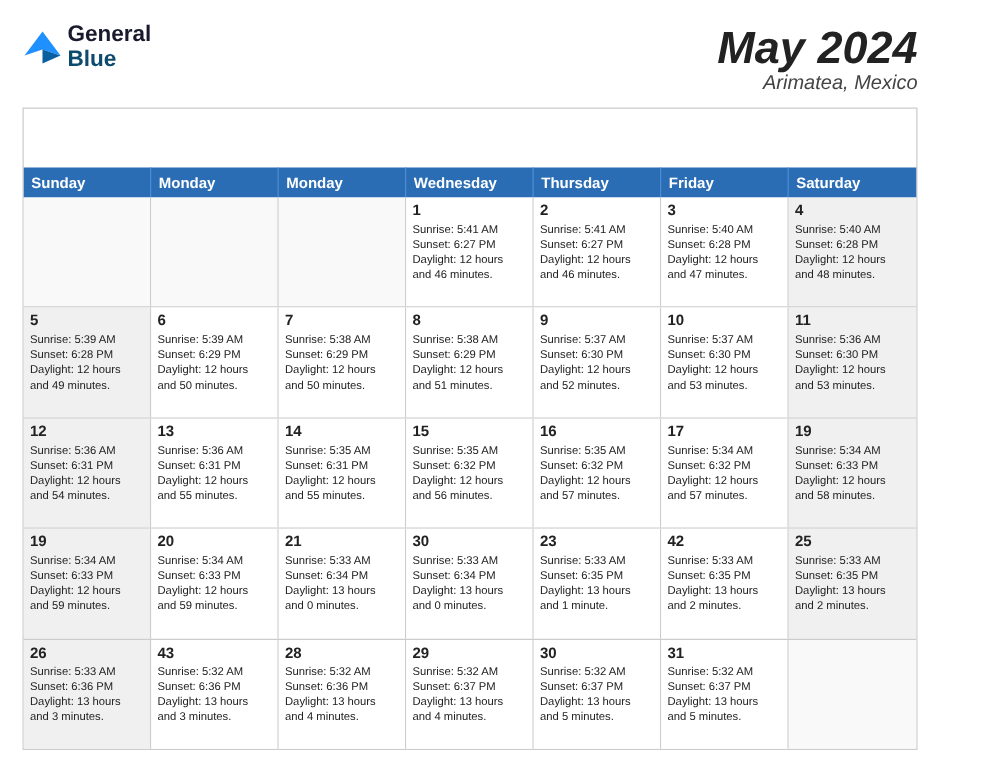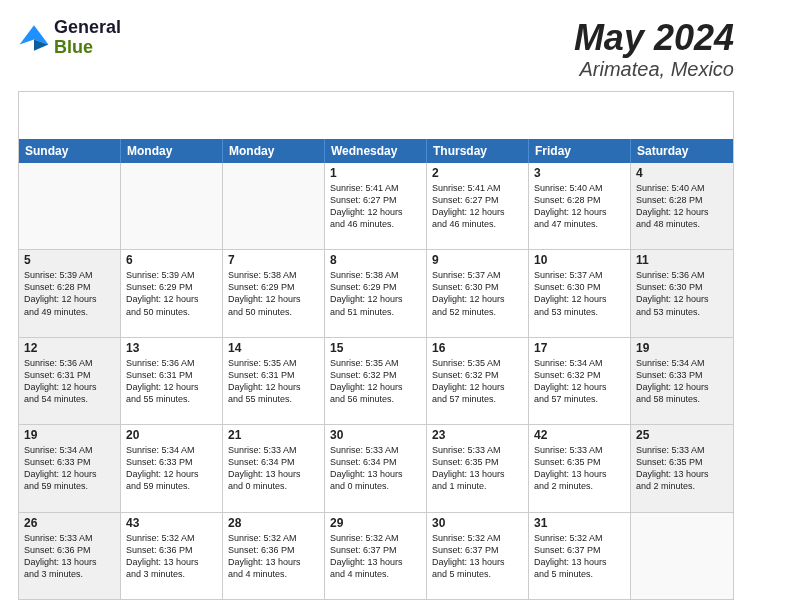--- a/index.html
+++ b/index.html
@@ -27,39 +27,39 @@
       display: flex;
       align-items: center;
     }
     .logo-text {
       font-size: 18px;
       font-weight: bold;
       color: #1a1a2e;
       line-height: 1.1;
     }
     .logo-text span {
-      color: #4d7c0f;
+      color: #0c4a6e;
     }
     .logo-icon {
       width: 32px;
       height: 32px;
       margin-right: 4px;
     }
     .title-block {
       text-align: right;
       font-style: italic;
     }
     .main-title {
       font-size: 36px;
       font-weight: bold;
       color: #222;
       line-height: 1.1;
     }
     .subtitle {
-      font-size: 20px;
+      font-size: 16px;
       color: #444;
     }
     .calendar {
       flex: 1;
       display: flex;
       flex-direction: column;
       border: 1px solid #ccc;
     }
     .cal-header-row {
       display: grid;

